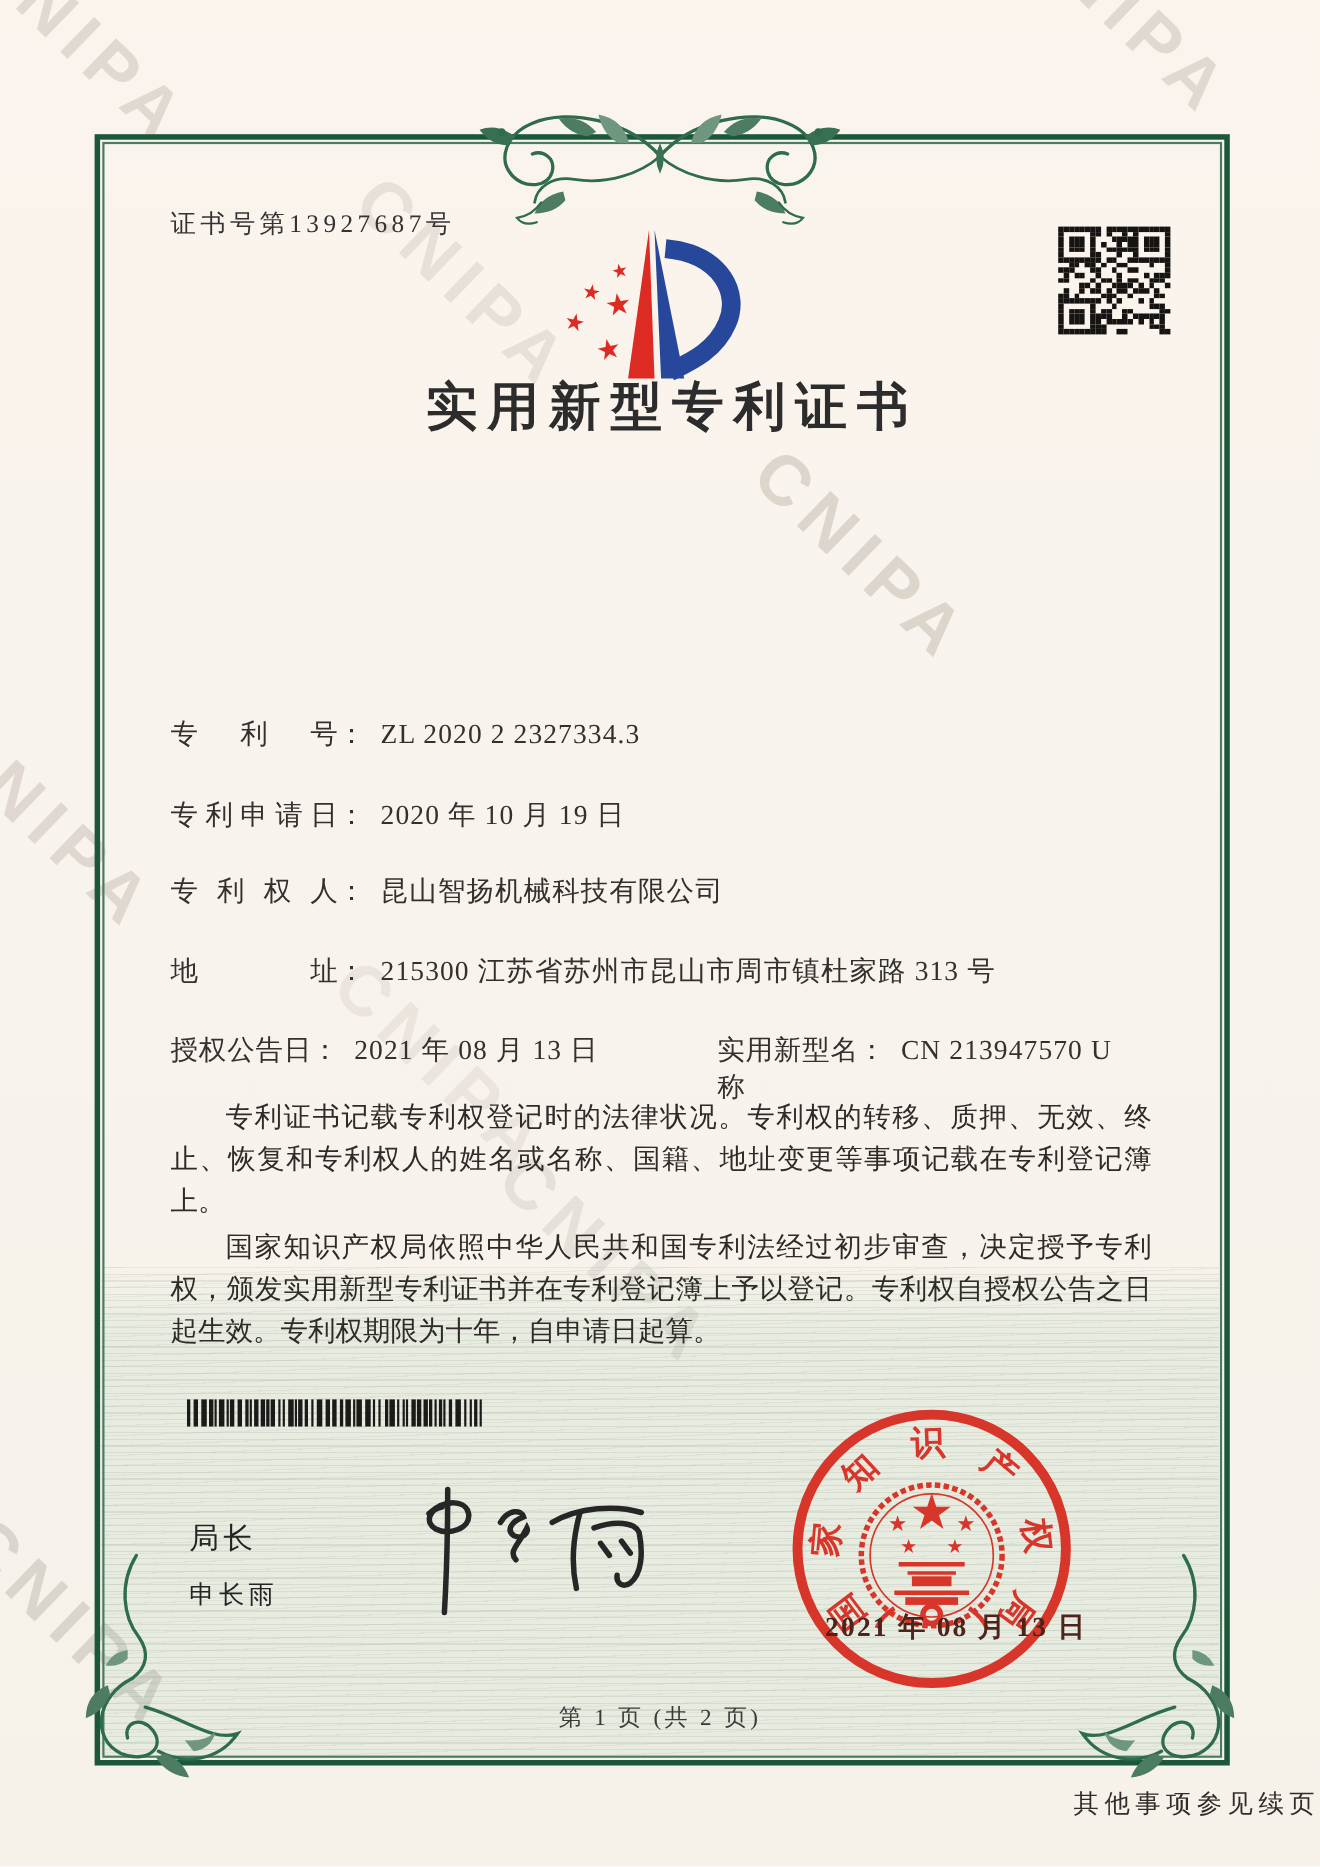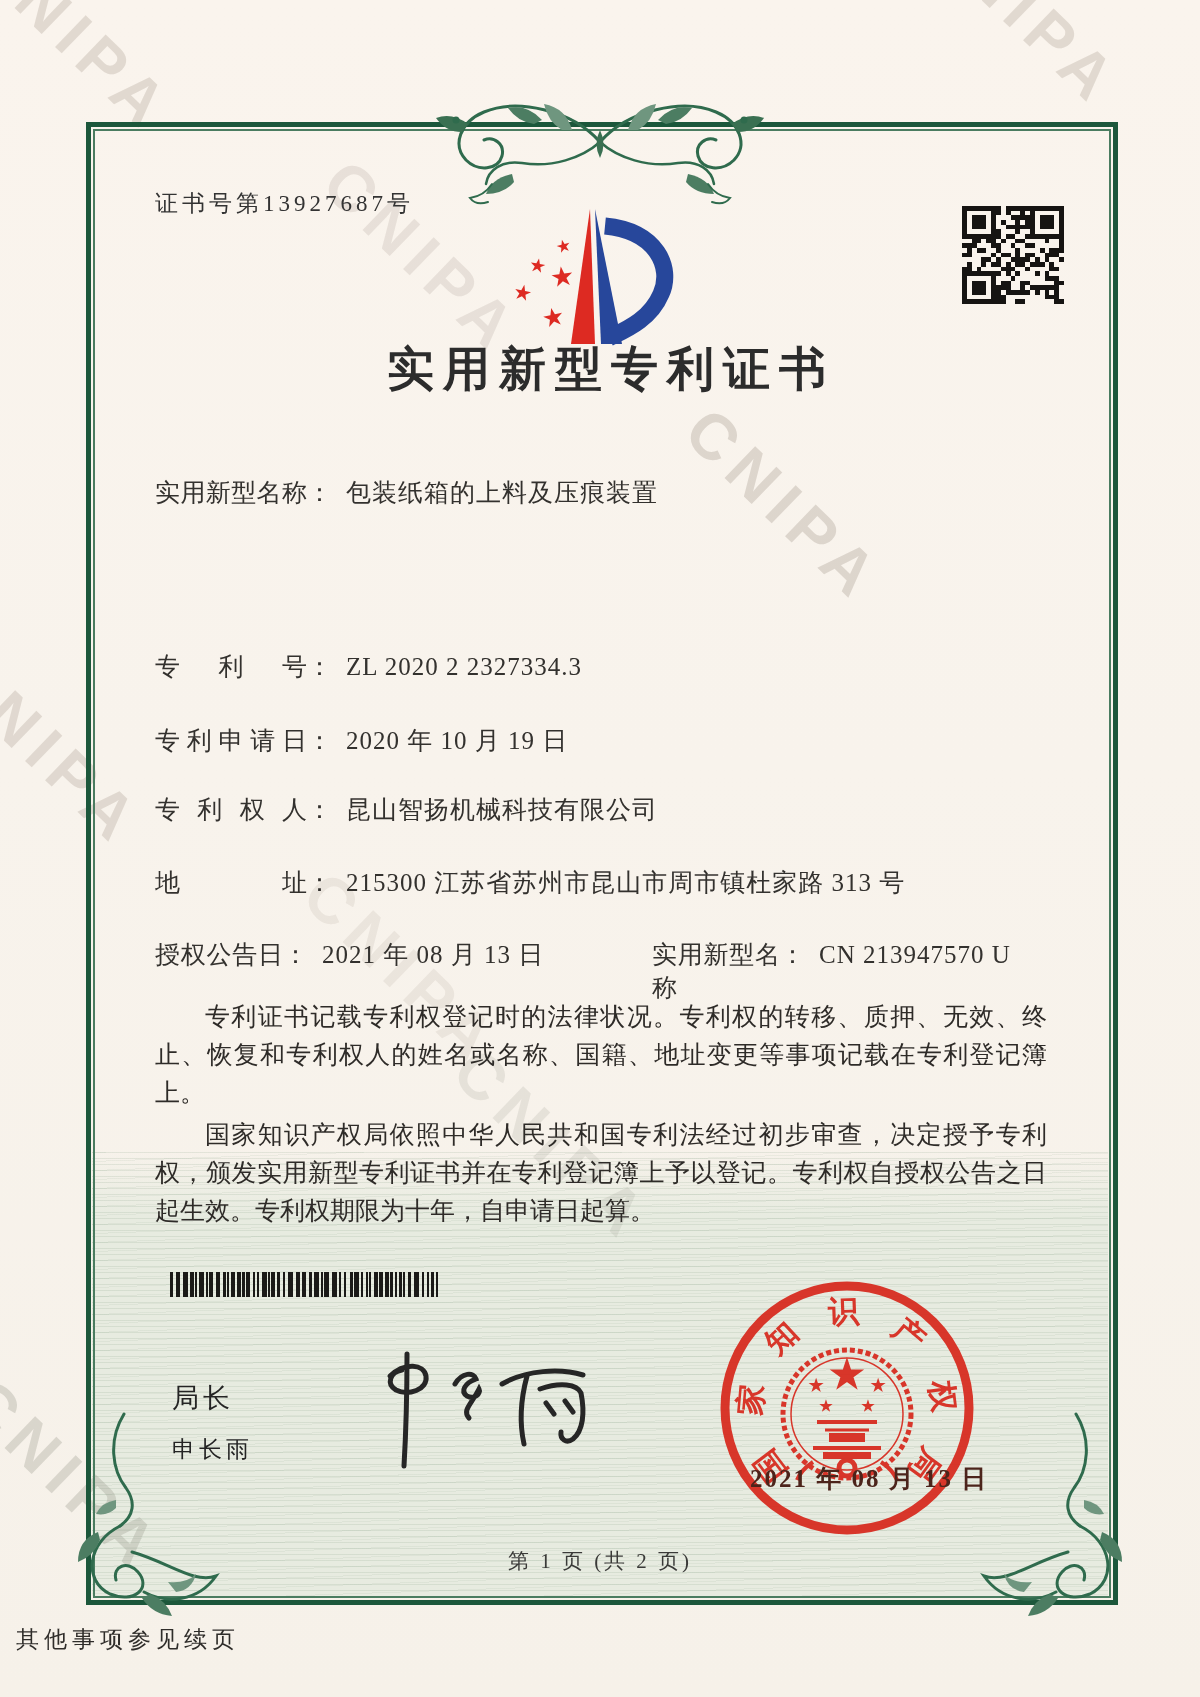--- a/index.html
+++ b/index.html
@@ -59,21 +59,21 @@
     font-family:Liberation Mono, monospace;color:#242424;z-index:4;}
   .sig{position:absolute;left:350px;top:1342px;z-index:4;}
   
   .seal{position:absolute;left:713px;top:1274px;z-index:5;opacity:.93;}
   .seal text{font-family:"Liberation Serif",serif;font-weight:bold;}
   .seal-date{position:absolute;left:750px;top:1462px;font-size:25px;letter-spacing:2px;
     color:#4c241b;font-weight:bold;z-index:6;}
   
   .page-info{position:absolute;left:0;right:0;top:1547px;text-align:center;font-size:21px;
     letter-spacing:3px;color:#3a3a38;z-index:4;}
-  .note{position:absolute;left:0;right:0;top:1624px;text-align:left;font-size:23px;
+  .note{position:absolute;left:0;right:0;top:1624px;text-align:right;font-size:23px;
     letter-spacing:5px;color:#2f2d2a;z-index:4;padding-left:16px;}
 </style>
 </head>
 <body>
 
 <div class="page">
 
   <span class="wm wm1">CNIPA</span>
   <span class="wm wm2">CNIPA</span>
   <span class="wm wm3">CNIPA</span>
@@ -579,23 +579,20 @@
       <div></div>
       <div></div>
       <div></div>
       <div></div>
       <div class="on"></div>
       <div class="on"></div>
     </div>
 
   <div class="title">实用新型专利证书</div>
 
-  <div class="frow" style="top:476px">
-    <span class="flabel">实用新型名称</span><span class="colon">：</span><span class="fvalue">包装纸箱的上料及压痕装置</span>
-  </div>
   <div class="frow" style="top:650px">
     <span class="flabel">专利号</span><span class="colon">：</span><span class="fvalue">ZL 2020 2 2327334.3</span>
   </div>
   <div class="frow" style="top:724px">
     <span class="flabel">专利申请日</span><span class="colon">：</span><span class="fvalue">2020 年 10 月 19 日</span>
   </div>
   <div class="frow" style="top:793px">
     <span class="flabel">专利权人</span><span class="colon">：</span><span class="fvalue">昆山智扬机械科技有限公司</span>
   </div>
   <div class="frow" style="top:866px">

